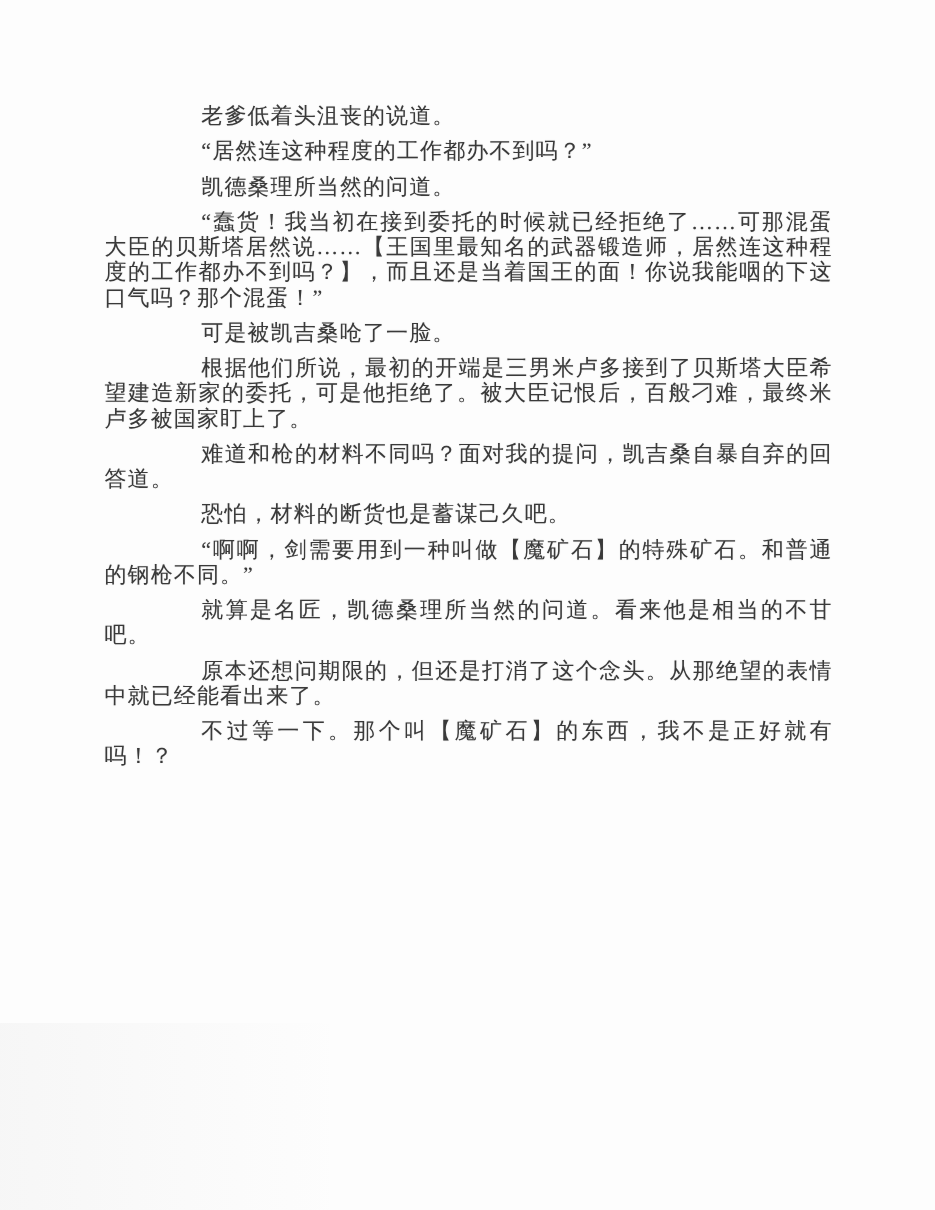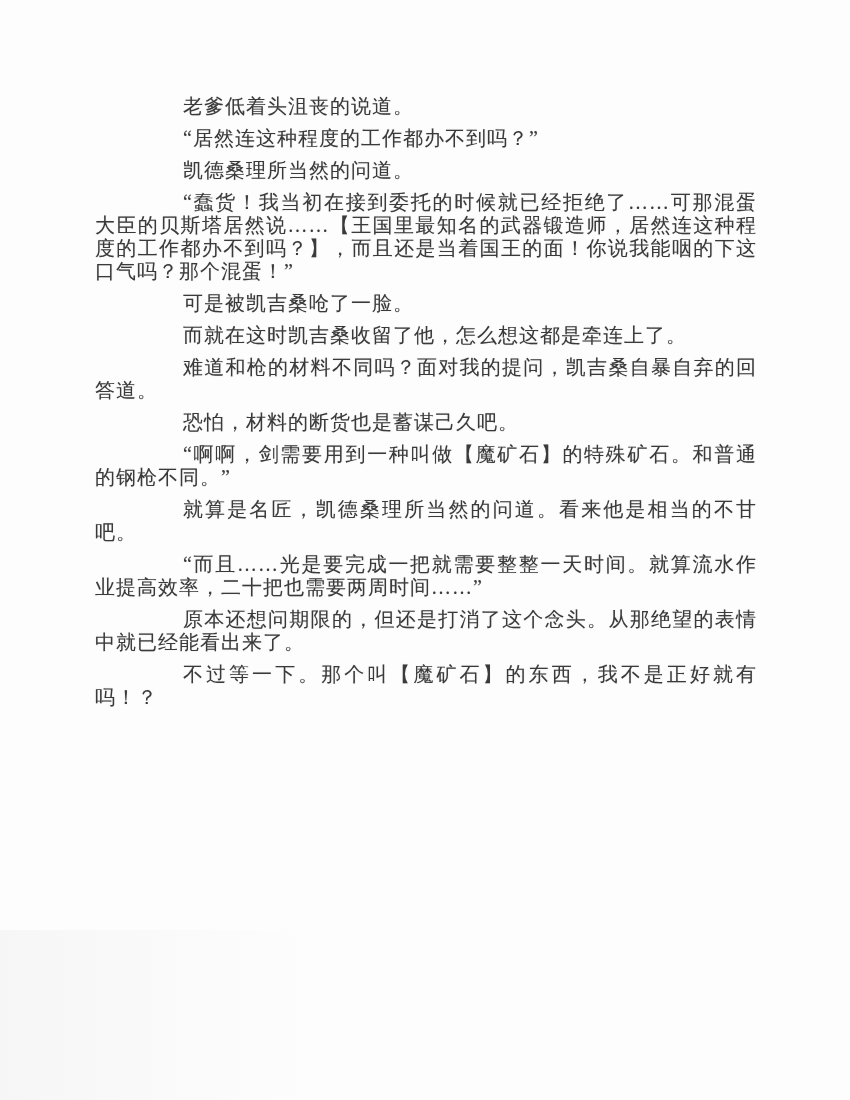--- a/index.html
+++ b/index.html
@@ -50,23 +50,22 @@
 </head>
 <body>
 
 <div class="page">
   <div class="text-block" id="text-body">
       <p>老爹低着头沮丧的说道。</p>
       <p>“居然连这种程度的工作都办不到吗？”</p>
       <p>凯德桑理所当然的问道。</p>
       <p>“蠢货！我当初在接到委托的时候就已经拒绝了……可那混蛋大臣的贝斯塔居然说……【王国里最知名的武器锻造师，居然连这种程度的工作都办不到吗？】，而且还是当着国王的面！你说我能咽的下这口气吗？那个混蛋！”</p>
       <p>可是被凯吉桑呛了一脸。</p>
-      <p>而就在这时凯吉桑收留了他，怎么想这都是牵连上了。</p>
+      <p>根据他们所说，最初的开端是三男米卢多接到了贝斯塔大臣希望建造新家的委托，可是他拒绝了。被大臣记恨后，百般刁难，最终米卢多被国家盯上了。</p>
       <p>难道和枪的材料不同吗？面对我的提问，凯吉桑自暴自弃的回答道。</p>
       <p>恐怕，材料的断货也是蓄谋己久吧。</p>
       <p>“啊啊，剑需要用到一种叫做【魔矿石】的特殊矿石。和普通的钢枪不同。”</p>
       <p>就算是名匠，凯德桑理所当然的问道。看来他是相当的不甘吧。</p>
-      <p>“而且……光是要完成一把就需要整整一天时间。就算流水作业提高效率，二十把也需要两周时间……”</p>
       <p>原本还想问期限的，但还是打消了这个念头。从那绝望的表情中就已经能看出来了。</p>
       <p>不过等一下。那个叫【魔矿石】的东西，我不是正好就有吗！？</p>
     </div>
   <div class="scan-shade"></div>
 </div>
 
 </body></html>

